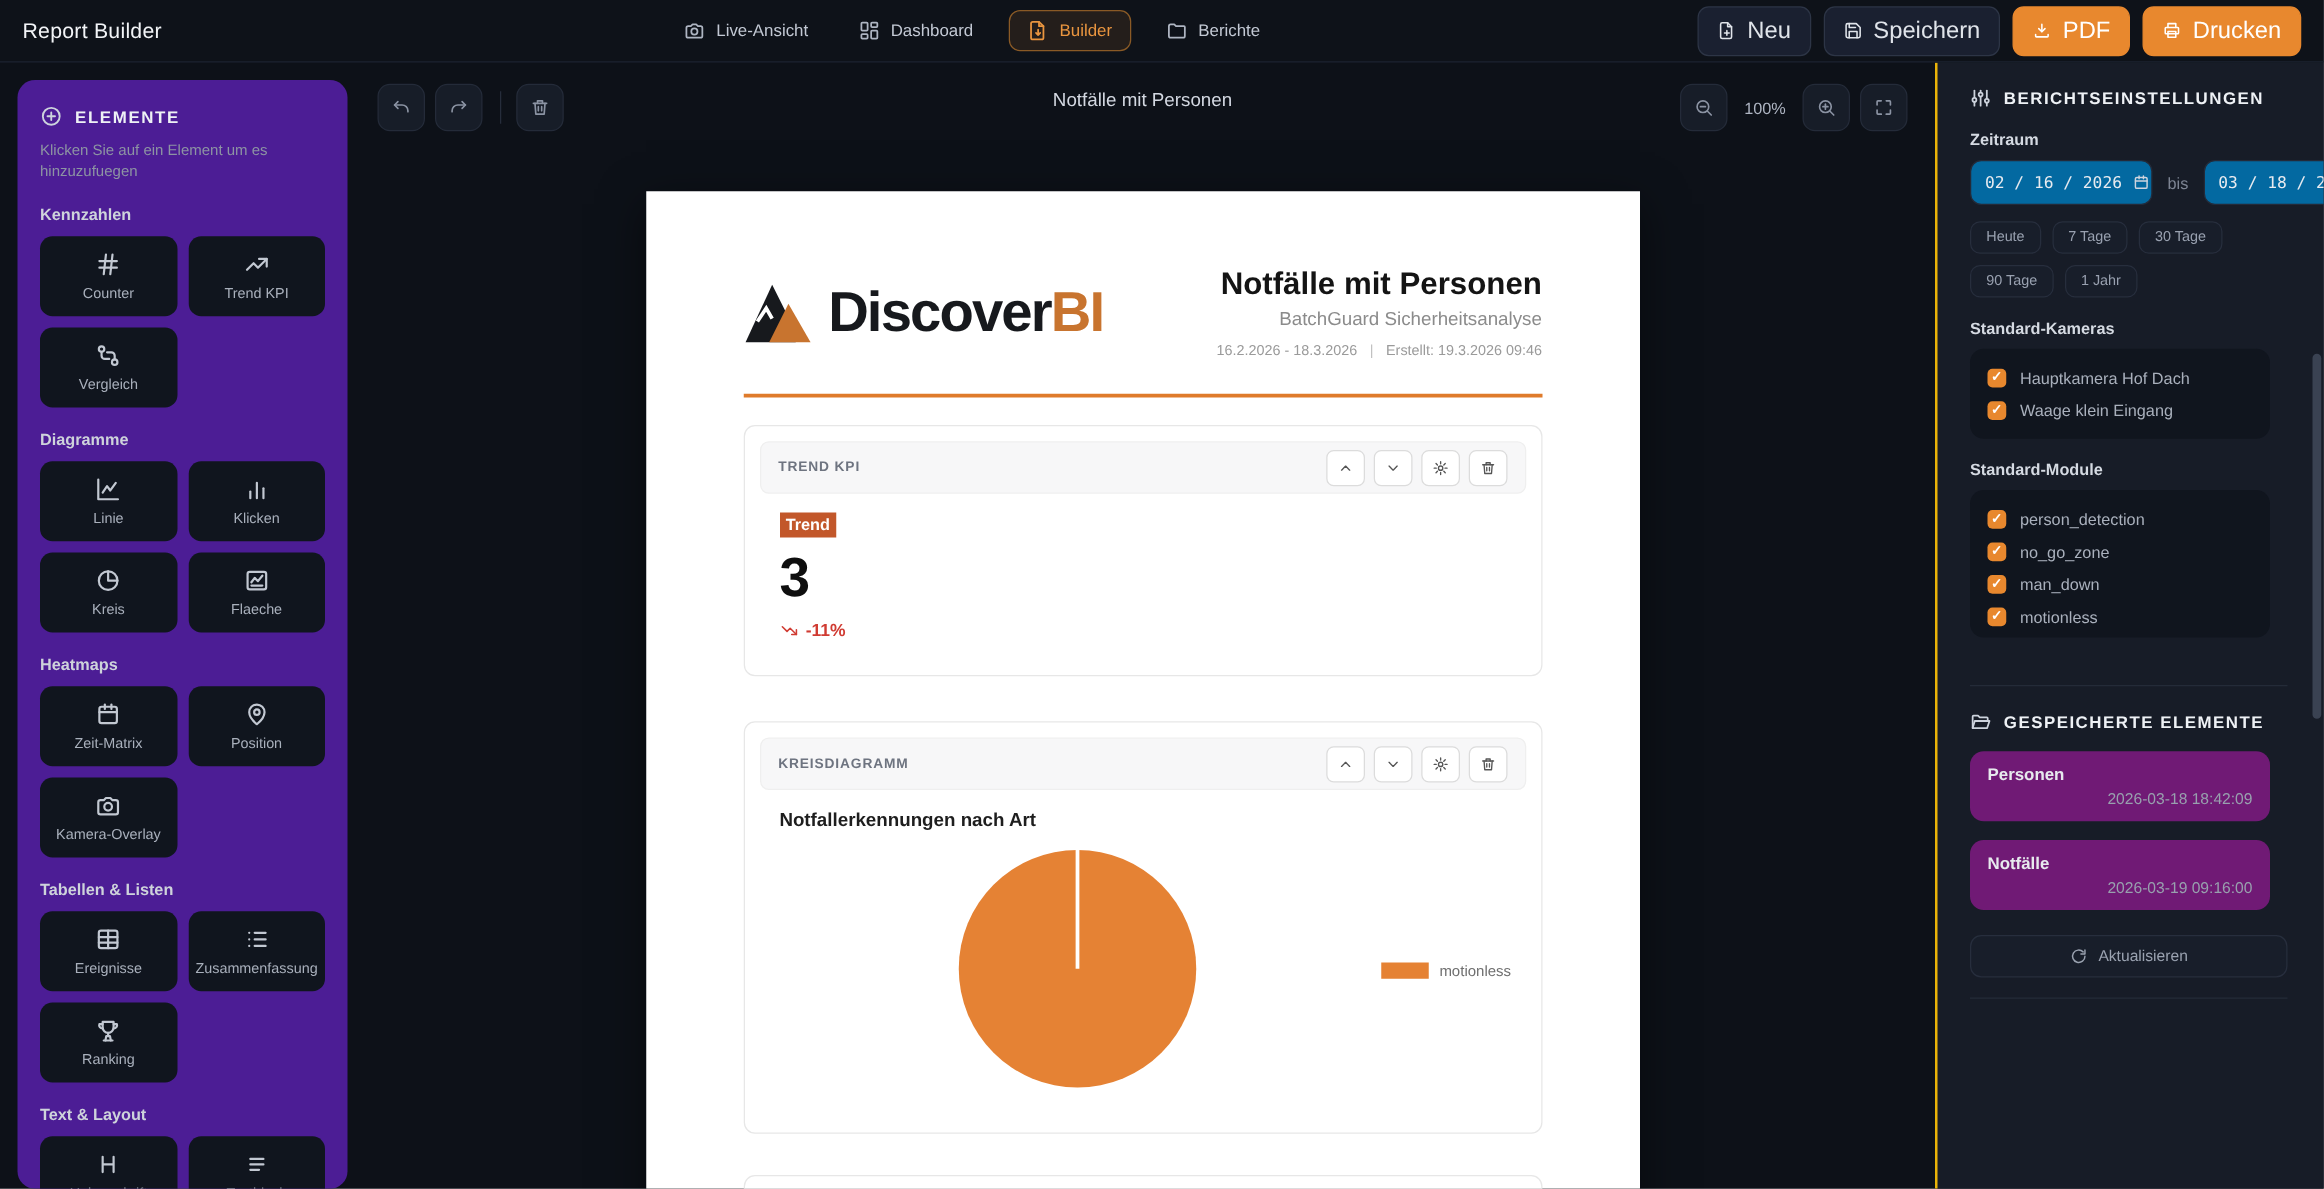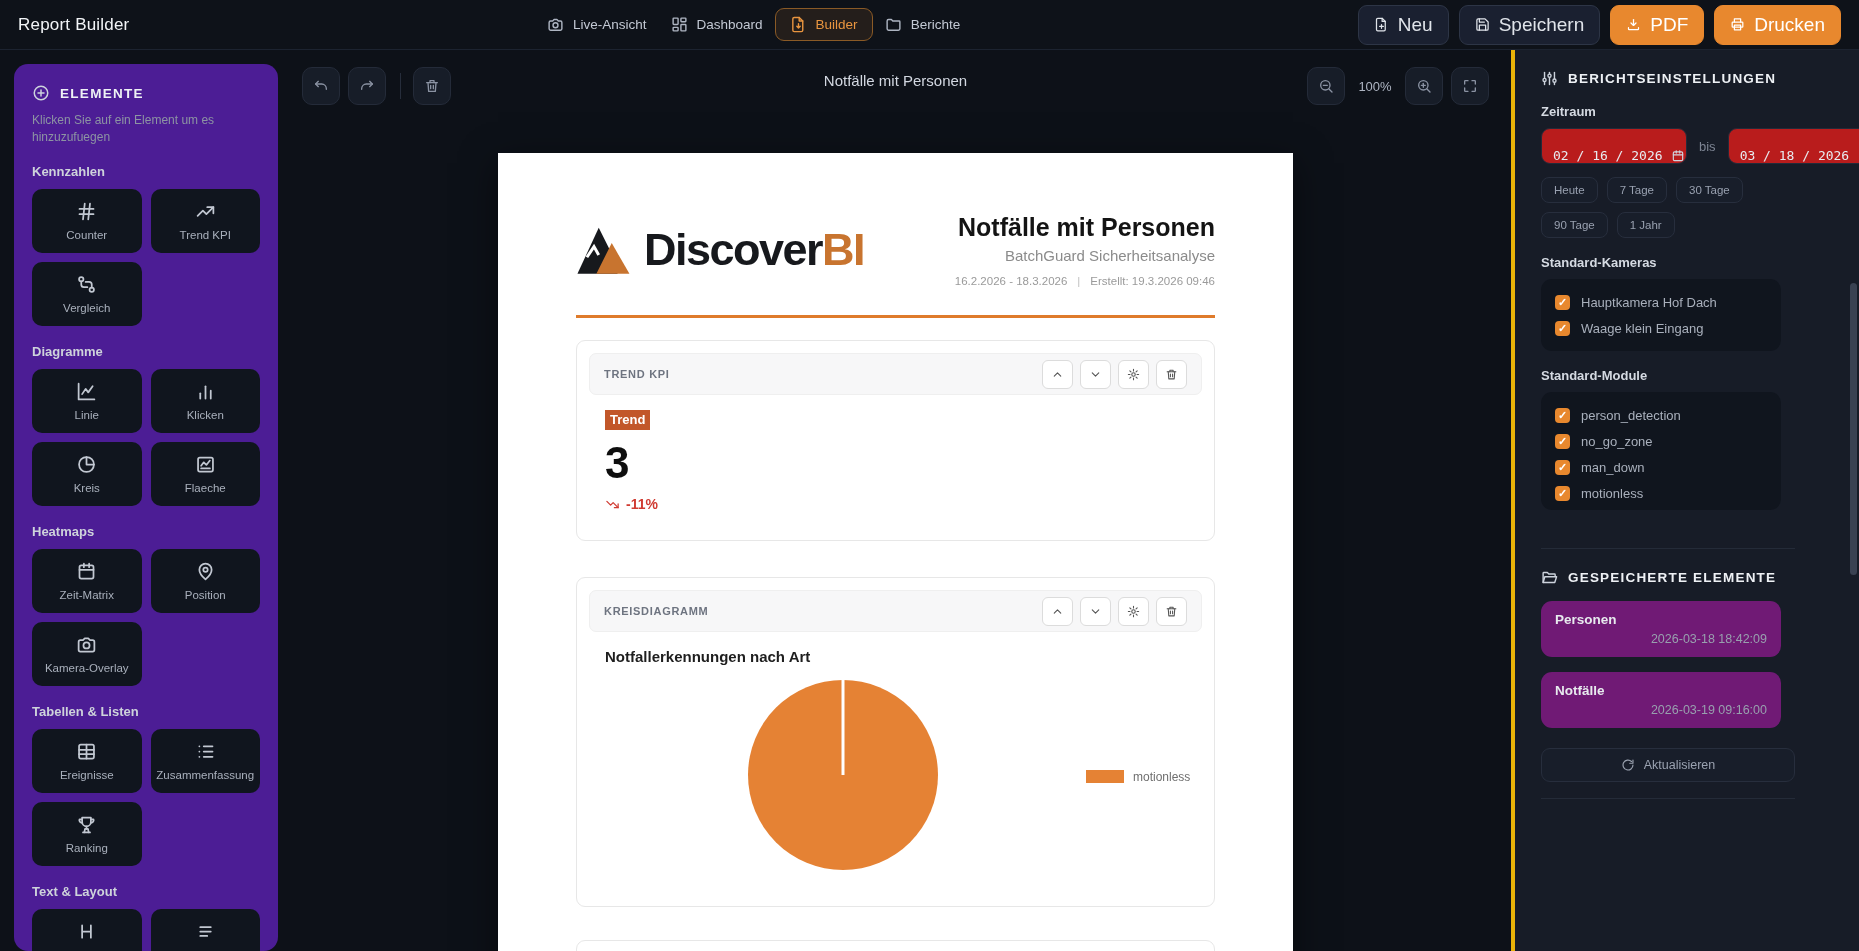--- a/index.html
+++ b/index.html
@@ -6,21 +6,21 @@
   html,body { width:1859px; height:951px; overflow:hidden; }
   body {
     background:#0d1118; color:#e6e9ee;
     font-family:"Liberation Sans", sans-serif; font-size:13px;
   }
   svg.ic { fill:none; stroke:currentColor; stroke-width:2; stroke-linecap:round; stroke-linejoin:round; display:block; }
 
   
   .topbar { height:50px; display:flex; align-items:center; padding:0 18px; background:#0e1219; border-bottom:1px solid #1c2330; position:relative; z-index:5; }
   .app-title { font-size:17px; font-weight:400; color:#f2f4f7; letter-spacing:.2px; }
-  .topnav { position:absolute; left:535px; display:flex; align-items:center; }
+  .topnav { position:absolute; left:535px; display:flex; gap:16px; align-items:center; }
   .nav-item { display:flex; gap:9px; align-items:center; color:#c3c9d4; font-size:13.5px; padding:8px 12px; border-radius:9px; cursor:pointer; }
   .nav-item .nav-ic { color:#aeb5c2; }
   .nav-item.active { color:#e9953f; border:1px solid #8a5a26; background:rgba(232,136,46,.10); padding:7px 14px; }
   .nav-item.active .nav-ic { color:#e9953f; }
   .top-actions { margin-left:auto; display:flex; gap:10px; }
   .btn { display:flex; gap:9px; align-items:center; font-size:19px; padding:8px 15px; border-radius:9px; cursor:pointer; }
   .btn.dark { background:#1a2030; border:1px solid #2d3546; color:#e0e4ea; }
   .btn.orange { background:#e8882e; border:1px solid #e8882e; color:#ffffff; }
 
   .main { display:flex; height:901px; }
@@ -75,26 +75,26 @@
 
   .pie-body { padding:16px 16px 18px; }
   .pie-title { font-size:15px; font-weight:700; color:#1e1e1e; }
   .pie-row { display:flex; align-items:center; margin-top:12px; }
   .pie-wrap { margin-left:140px; }
   .legend { display:flex; align-items:center; gap:9px; margin-left:145px; }
   .legend-swatch { width:38px; height:13px; background:#e58234; }
   .legend-label { font-size:12px; color:#6f6f6f; }
 
   
-  .right-col { width:348px; flex:none; background:#171c27; border-left:4px solid #eab308; padding:20px 0 0 26px; overflow:hidden; position:relative; }
+  .right-col { width:311px; flex:none; background:#171c27; border-left:2px solid #eab308; padding:20px 0 0 26px; overflow:hidden; position:relative; }
   .settings-header { display:flex; gap:10px; align-items:center; font-weight:700; font-size:13.5px; letter-spacing:1.2px; color:#eef1f5; }
   .settings-header .sh-ic { color:#cdd3dd; }
   .field-label { font-size:13px; font-weight:700; color:#d5dae2; margin:17px 0 9px; }
   .date-row { display:flex; align-items:center; gap:12px; white-space:nowrap; }
-  .date-input { background:#b91c1c; border:1px solid #232a39; border-radius:9px; height:36px; display:flex; align-items:flex-end; justify-content:space-between; padding:0 11px; gap:8px; font-family:"DejaVu Sans Mono", monospace; font-size:13px; color:#e8ebf0; flex:none; cursor:pointer; }
+  .date-input { background:#0369a1; border:1px solid #232a39; border-radius:9px; height:36px; display:flex; align-items:center; justify-content:space-between; padding:0 11px; gap:8px; font-family:"DejaVu Sans Mono", monospace; font-size:13px; color:#e8ebf0; flex:none; cursor:pointer; }
   .date-input .cal { color:#cfd4de; }
   .date-input.first { width:146px; }
   .date-input.second { width:168px; }
   .bis { color:#7d8493; font-size:13px; }
   .range-rows { margin-top:13px; display:flex; flex-wrap:wrap; gap:9px; width:252px; }
   .range-btn { background:#181e2a; border:1px solid #272e3d; color:#99a1b0; font-size:11.5px; padding:6px 12px; border-radius:8px; cursor:pointer; }
   .check-group { background:#10151e; border-radius:11px; padding:10px 14px; width:240px; }
   .check-group.modules { height:118px; overflow:hidden; }
   .check-row { display:flex; gap:11px; align-items:center; height:26px; font-size:13px; color:#a9b0bc; cursor:pointer; }
   .checkbox { width:15px; height:15px; flex:none; background:#e8882e; border-radius:4px; color:#fff; font-size:11px; line-height:15px; text-align:center; font-weight:700; }

